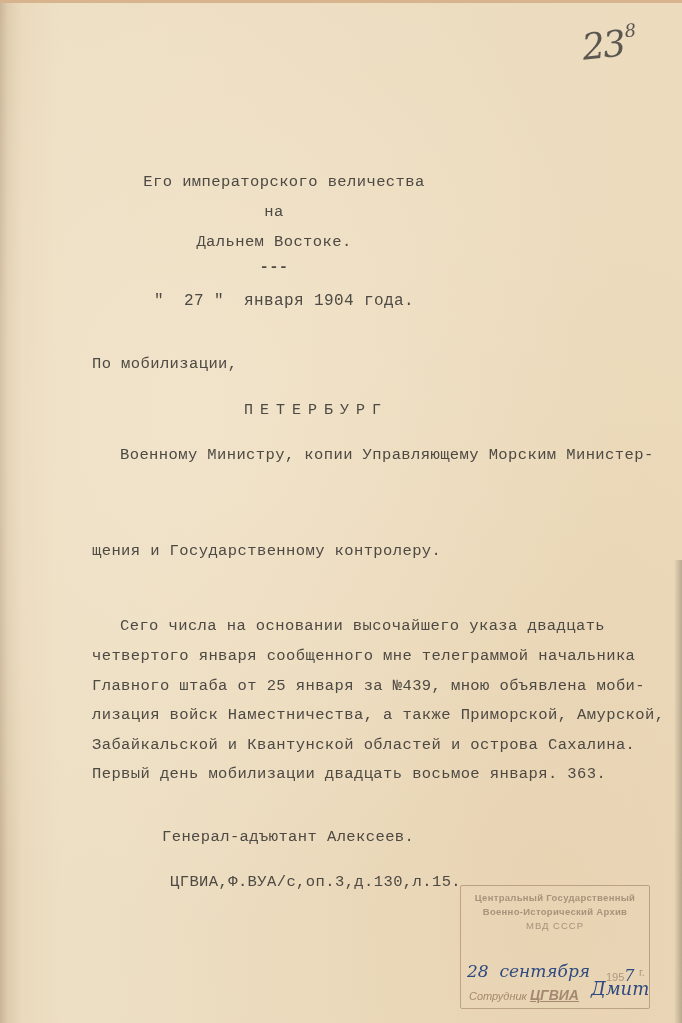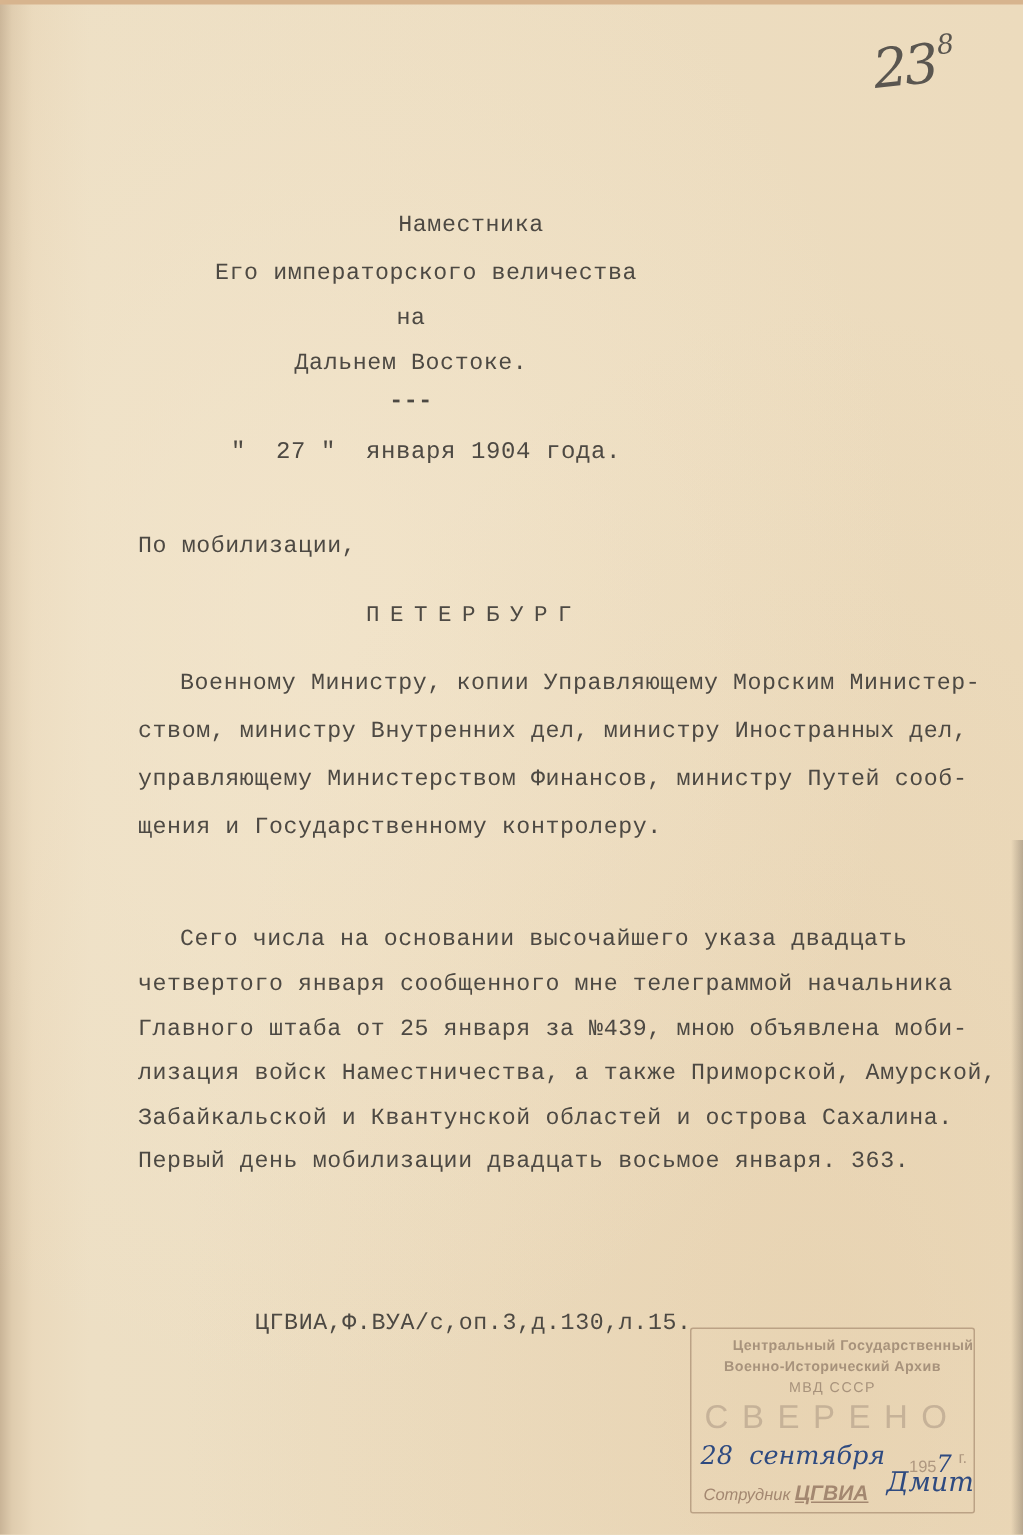--- a/index.html
+++ b/index.html
@@ -70,21 +70,21 @@
     .stamp {
       position: absolute;
       left: 460px; top: 885px;
       width: 188px; height: 122px;
       border: 1.5px solid rgba(150,120,95,0.55);
       border-radius: 2px;
       font-family: "Liberation Sans", sans-serif;
       color: rgba(140,118,100,0.7);
       text-align: center;
     }
-    .stamp .l1 { position:absolute; left:0; width:100%; top:6px; font-size:9.5px; font-weight:bold; letter-spacing:0.3px;text-align:right; }
+    .stamp .l1 { position:absolute; left:0; width:100%; top:6px; font-size:9.5px; font-weight:bold; letter-spacing:0.3px; }
     .stamp .l2 { position:absolute; left:0; width:100%; top:20px; font-size:9.5px; font-weight:bold; letter-spacing:0.3px; }
     .stamp .l3 { position:absolute; left:0; width:100%; top:34px; font-size:9.5px; letter-spacing:1px; }
     .stamp .l4 { position:absolute; left:0; width:100%; top:46px; font-size:22px; letter-spacing:9px; color: rgba(170,150,130,0.55); }
     .stamp .l5 {
       position:absolute; left:6px; top:75px; font-size:17px;
       font-family: "DejaVu Serif", serif; font-style: italic;
       color: #2e4a80; white-space: pre;
     }
     .stamp .l5y { position:absolute; left:145px; top:80px; font-size:11px; color: rgba(150,125,105,0.7); }
     .stamp .l5g { position:absolute; left:178px; top:80px; font-size:11px; color: rgba(150,125,105,0.7); }
@@ -101,50 +101,47 @@
   </style>
 </head>
 <body>
 
 <div class="page">
   <div class="top-edge"></div>
   <div class="right-shadow"></div>
 
   <div class="folio"><span>23</span><sup>8</sup></div>
 
-  <div class="center" style="top:141px; left:0; width:628px;">Наместника</div>
   <div class="center" style="top:173px; left:0; width:568px;">Его императорского величества</div>
   <div class="center" style="top:203px; left:0; width:548px;">на</div>
   <div class="center" style="top:233px; left:0; width:548px;">Дальнем Востоке.</div>
   <div class="center" style="top:258px; left:0; width:548px; font-weight:bold;">---</div>
   <div class="tx" style="top:292px; left:154px; font-size:16px;">"  27 "  января 1904 года.</div>
 
   <div class="tx" style="top:355px; left:92px;">По мобилизации,</div>
 
   <div class="tx spaced" style="top:402px; left:244px;">ПЕТЕРБУРГ</div>
 
   <div class="tx" style="top:446px; left:120px;">Военному Министру, копии Управляющему Морским Министер-</div>
-  <div class="tx" style="top:478px; left:92px;">ством, министру Внутренних дел, министру Иностранных дел,</div>
-  <div class="tx" style="top:510px; left:92px;">управляющему Министерством Финансов, министру Путей сооб-</div>
   <div class="tx" style="top:542px; left:92px;">щения и Государственному контролеру.</div>
 
   <div class="tx" style="top:617px; left:120px;">Сего числа на основании высочайшего указа двадцать</div>
   <div class="tx" style="top:647px; left:92px;">четвертого января сообщенного мне телеграммой начальника</div>
   <div class="tx" style="top:677px; left:92px;">Главного штаба от 25 января за №439, мною объявлена моби-</div>
   <div class="tx" style="top:736px; left:92px;">Забайкальской и Квантунской областей и острова Сахалина.</div>
   <div class="tx" style="top:706px; left:92px;">лизация войск Наместничества, а также Приморской, Амурской,</div>
   <div class="tx" style="top:765px; left:92px;">Первый день мобилизации двадцать восьмое января. 363.</div>
 
+  <div class="tx" style="top:828px; left:162px;">Генерал-адъютант Алексеев.</div>
 
   <div class="tx" style="top:873px; left:170px;text-align:center;">ЦГВИА,Ф.ВУА/с,оп.3,д.130,л.15.</div>
 
   <div class="stamp">
     <div class="l1">Центральный Государственный</div>
     <div class="l2">Военно-Исторический Архив</div>
     <div class="l3">МВД СССР</div>
-    <div class="l4">СВЕРЕНО</div>
     <div class="l5">28  сентября</div>
     <div class="l5y"><span>195</span><span style="font-family:'DejaVu Serif',serif;font-style:italic;font-size:16px;color:#2e4a80;">7</span></div>
     <div class="l5g">г.</div>
     <div class="l6"><span>Сотрудник</span> <b>ЦГВИА</b></div>
     <div class="sig">Дмит</div>
   </div>
 </div>
 
 </body></html>

